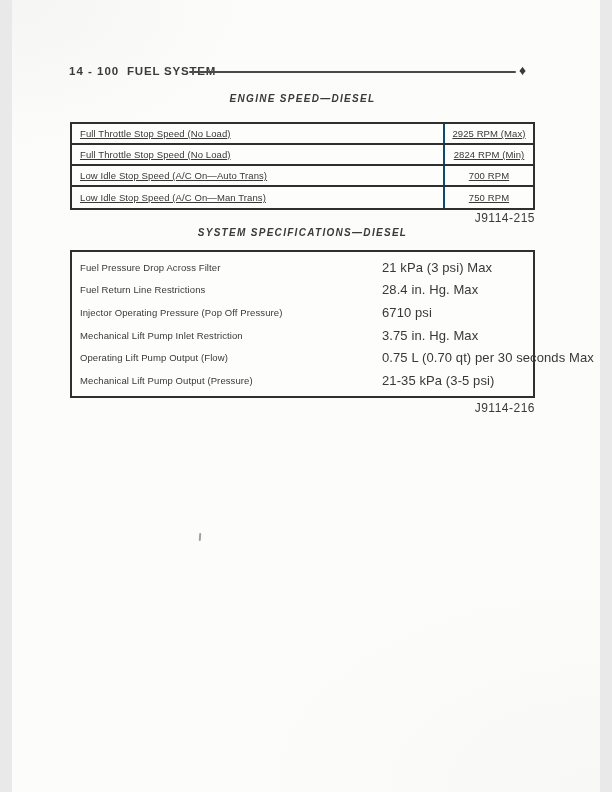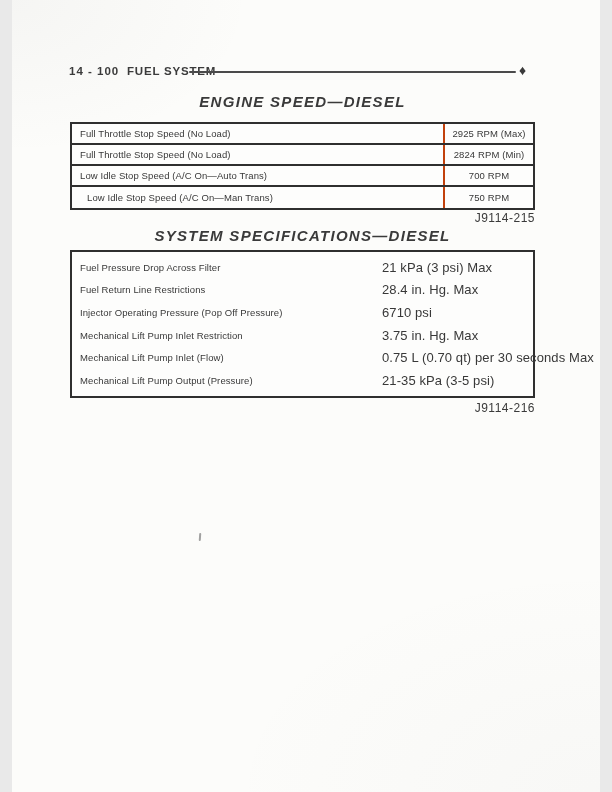--- a/index.html
+++ b/index.html
@@ -34,49 +34,50 @@
     width:327px;height:2px;background:#4a4a4a;border-radius:1px;
   }
   .hdr-diamond{
     position:absolute;left:507px;top:63px;
     font-size:14px;color:#3a3a3a;line-height:14px;
   }
   
   .sec-title{
     position:absolute;left:58px;width:465px;
     text-align:center;
-    font-size:15px;font-weight:bold;font-style:italic;
+    font-size:10px;font-weight:bold;font-style:italic;
     letter-spacing:1.3px;color:#3a3a3a;
     white-space:nowrap;
   }
   #title-engine-speed{top:93px;}
   #title-system-specs{top:227px;}
   
   .table1{
     position:absolute;left:58px;top:122px;
     width:465px;height:88px;
     border:2px solid #2f2f2f;
     box-sizing:border-box;
     display:grid;grid-template-rows:repeat(4,1fr);
     background:#fdfdfc;
+    text-decoration:underline;
   }
   .t1row{
     display:grid;grid-template-columns:1fr 90px;
     border-bottom:2px solid #2f2f2f;
     min-height:0;
   }
-  .t1row:last-child{border-bottom:none;margin-left:7px;}
+  .t1row:last-child{border-bottom:none;}
   .t1label{
     align-self:center;
     padding-left:8px;
     font-size:9.5px;letter-spacing:0.1px;
     white-space:nowrap;
   }
   .t1value{
-    border-left:2px solid #c2410c;
+    border-left:2px solid #0c4a6e;
     display:flex;align-items:center;justify-content:center;
     font-size:9.5px;letter-spacing:0.1px;
     text-align:center;white-space:nowrap;
   }
   
   .fig-label{
     position:absolute;left:58px;width:465px;
     text-align:right;
     font-size:12px;letter-spacing:0.5px;color:#3a3a3a;
     white-space:nowrap;
@@ -160,21 +161,21 @@
     </div>
     <div class="t2row">
       <div class="t2label">Injector Operating Pressure (Pop Off Pressure)</div>
       <div class="t2value">6710 psi</div>
     </div>
     <div class="t2row">
       <div class="t2label">Mechanical Lift Pump Inlet Restriction</div>
       <div class="t2value">3.75 in. Hg. Max</div>
     </div>
     <div class="t2row">
-      <div class="t2label">Mechanical Lift Pump Inlet (Flow)</div>
+      <div class="t2label">Operating Lift Pump Output (Flow)</div>
       <div class="t2value">0.75 L (0.70 qt) per 30 seconds Max</div>
     </div>
     <div class="t2row">
       <div class="t2label">Mechanical Lift Pump Output (Pressure)</div>
       <div class="t2value">21-35 kPa (3-5 psi)</div>
     </div>
   </div>
 
   <div class="fig-label" id="fig-216">J9114-216</div>
 

